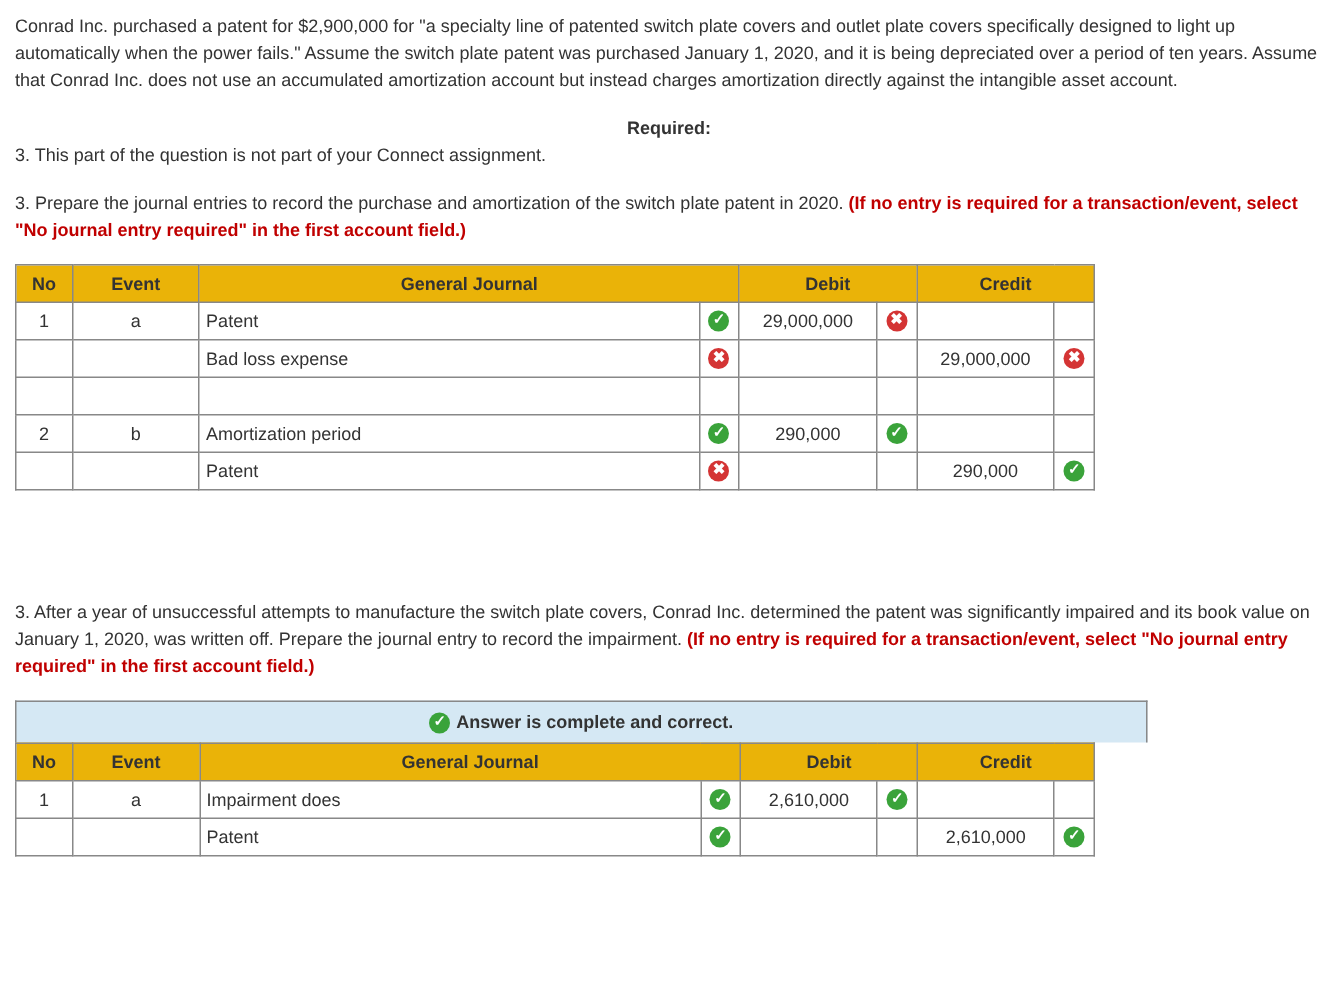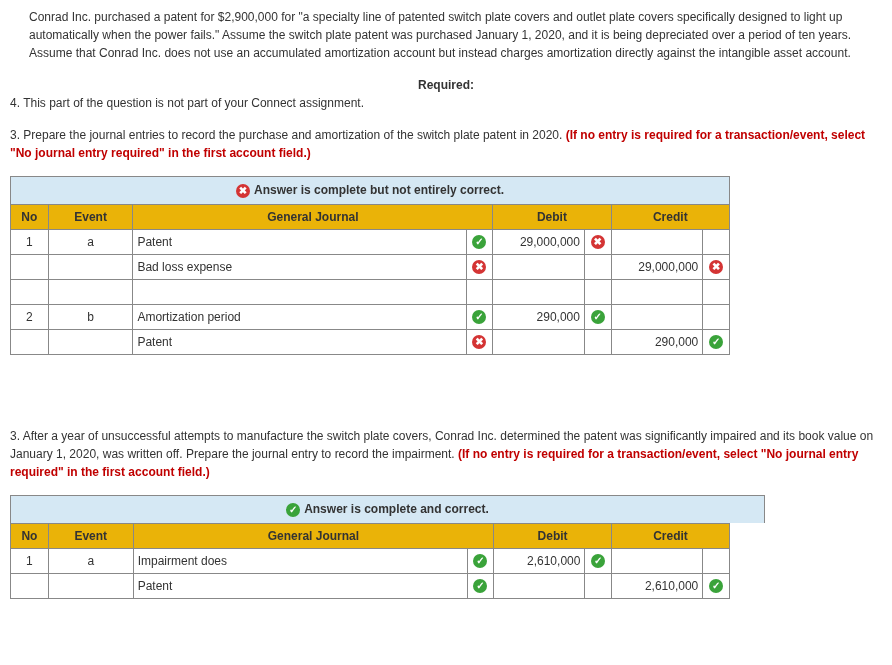--- a/index.html
+++ b/index.html
@@ -7,21 +7,20 @@
     font-size: 12px;
     color: #333;
     margin: 0;
     padding: 8px 10px;
     width: 892px;
     box-sizing: border-box;
   }
   .question-text {
     line-height: 1.5;
     margin-bottom: 16px;
-    margin-left: 19px;
   }
   .required-label {
     font-weight: bold;
     margin-top: 14px;
     margin-bottom: 0px;
     text-align: center;
   }
   .req-item {
     margin-top: 2px;
     margin-bottom: 14px;
@@ -63,21 +62,21 @@
     background: #eab308;
     text-align: center;
     font-weight: bold;
     margin-left: 37px;
   }
   td.no-col { width: 30px; text-align: center; }
   td.event-col { width: 80px; text-align: center; }
   td.gj-col { width: 350px; }
   td.gj-indent { padding-left: 24px; }
   td.mark-col { width: 18px; text-align: center; padding:0; }
-  td.debit-col, td.credit-col { width: 85px; text-align: right; white-space: nowrap;}
+  td.debit-col, td.credit-col { width: 85px; text-align: center; white-space: nowrap;}
   th.no-col { width: 30px; }
   th.event-col { width: 80px; }
   th.gj-col { }
   th.debit-col, th.credit-col { width: 95px; }
   .icon {
     display: inline-block;
     width: 14px;
     height: 14px;
     border-radius: 50%;
     font-size: 10px;
@@ -90,30 +89,27 @@
   .icon-correct { background: #3aa33a; }
   .icon-wrong { background: #d43434; }
   .table-wrap { margin-top: 6px; }
 </style>
 </head>
 <body>
 
 <div class="question-text">Conrad Inc. purchased a patent for $2,900,000 for "a specialty line of patented switch plate covers and outlet plate covers specifically designed to light up automatically when the power fails." Assume the switch plate patent was purchased January 1, 2020, and it is being depreciated over a period of ten years. Assume that Conrad Inc. does not use an accumulated amortization account but instead charges amortization directly against the intangible asset account.</div>
 
 <div class="required-label">Required:</div>
-<div class="req-item">4. This part of the question is not part of your Connect assignment.</div>
+<div class="req-item">3. This part of the question is not part of your Connect assignment.</div>
 
 <div class="req-item">
   <span>3. Prepare the journal entries to record the purchase and amortization of the switch plate patent in 2020. </span><span class="red-bold">(If no entry is required for a transaction/event, select "No journal entry required" in the first account field.)</span>
 </div>
 
 <div class="table-wrap" style="width:720px;">
-  <div class="answer-banner">
-    <span class="icon icon-wrong banner-icon">✖</span><span>Answer is complete but not entirely correct.</span>
-  </div>
   <table class="journal">
     <thead>
       <tr>
         <th class="no-col">No</th>
         <th class="event-col">Event</th>
         <th class="gj-col" colspan="2">General Journal</th>
         <th class="debit-col" colspan="2">Debit</th>
         <th class="credit-col" colspan="2">Credit</th>
       </tr>
     </thead>

